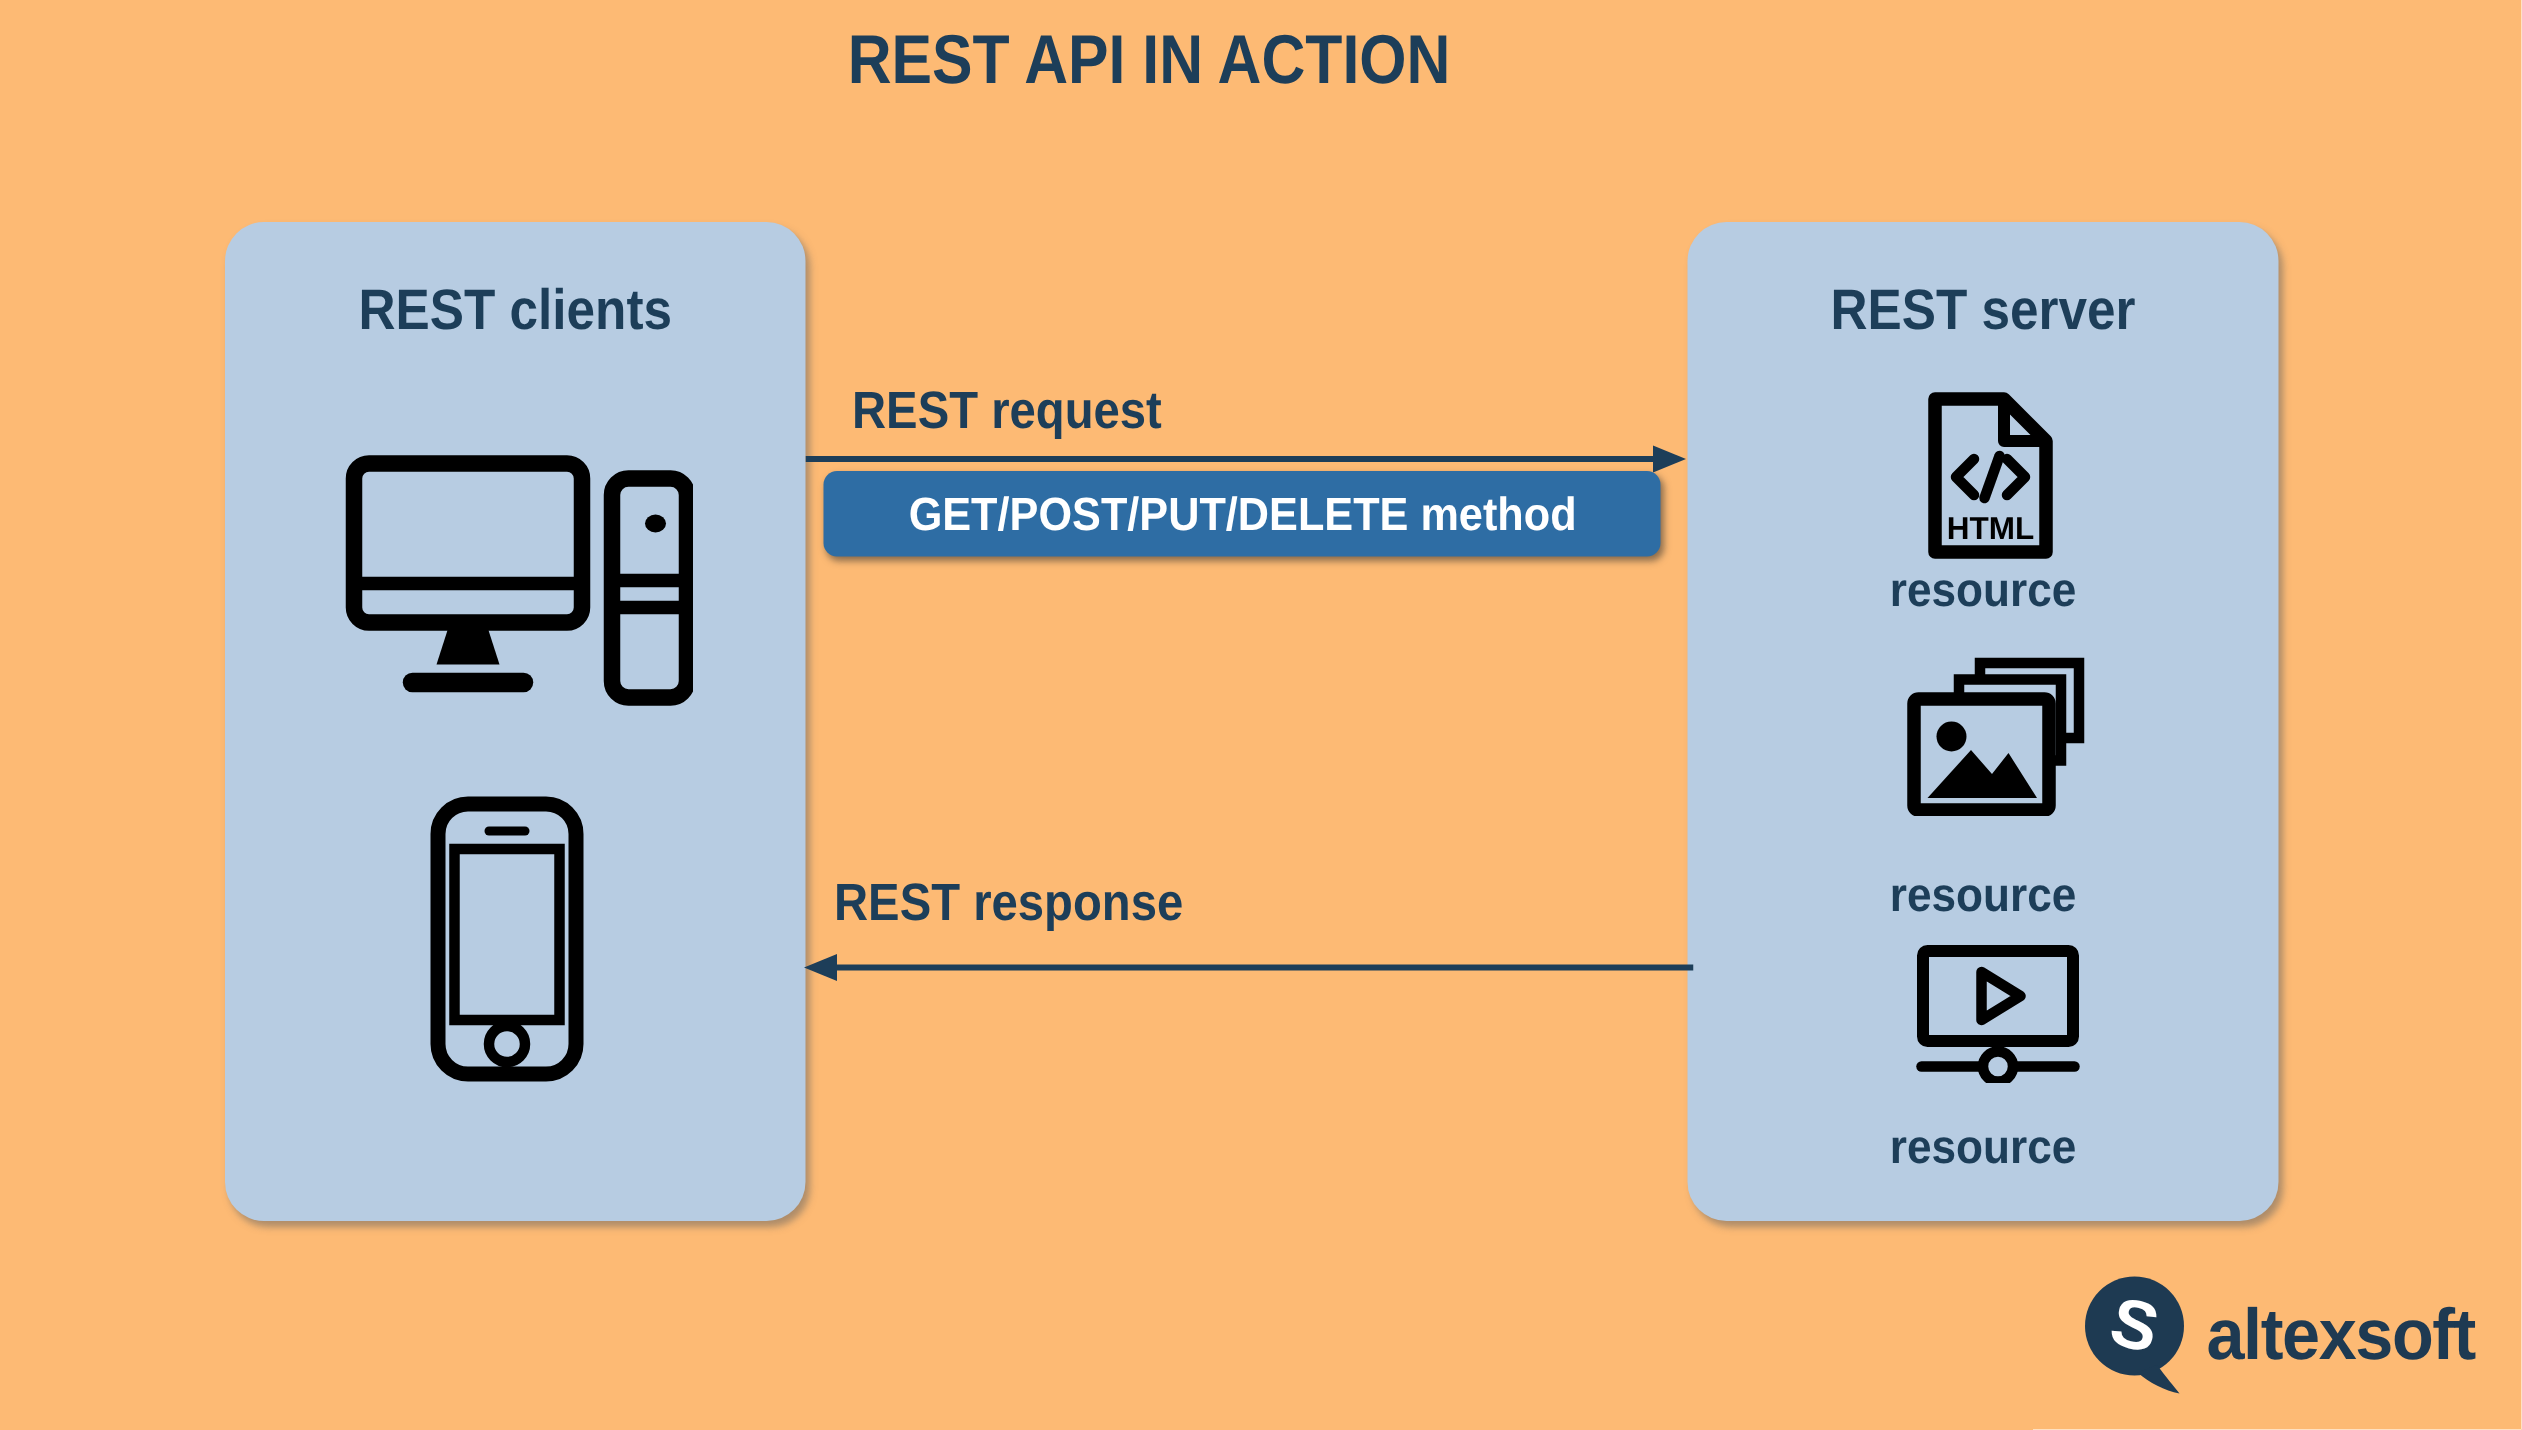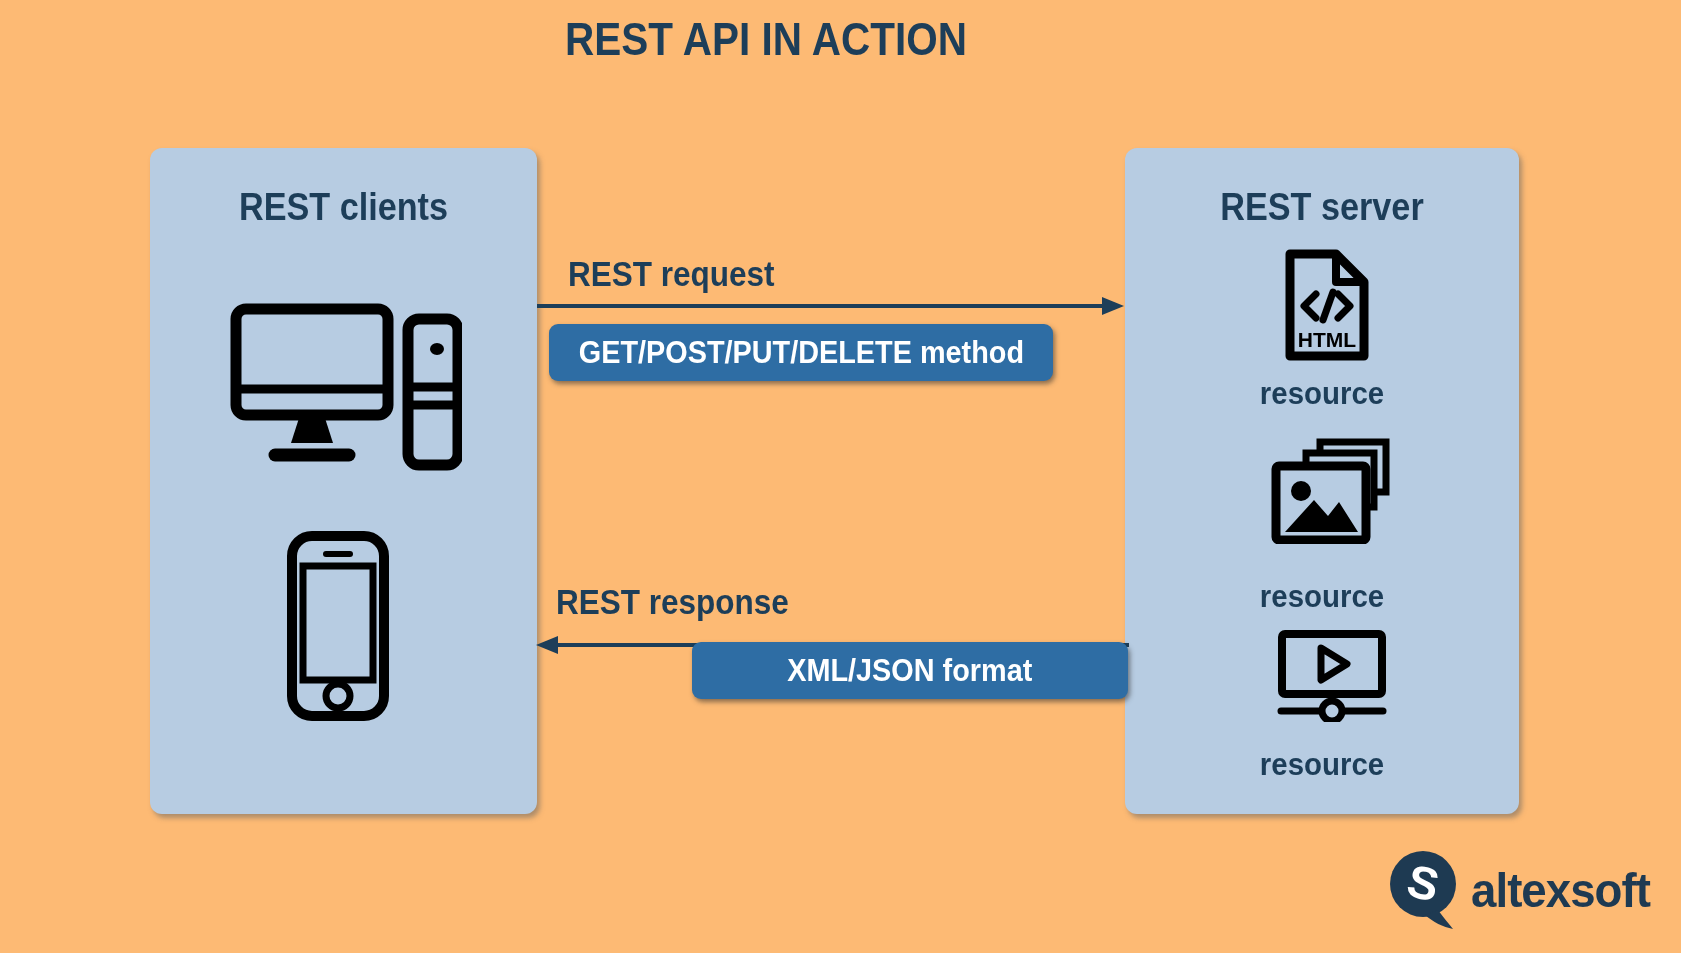--- a/index.html
+++ b/index.html
@@ -4,21 +4,21 @@
 <style>
   html,body{margin:0;padding:0;background:#fff;}
   body{font-family:"Liberation Sans", sans-serif;}
   .canvas{position:relative;width:1681px;height:953px;background:#fdba74;overflow:hidden;color:var(--navy,#1d3e59);}
 
   .title{position:absolute;left:766px;top:12px;margin:0;white-space:nowrap;
          font-size:46px;font-weight:bold;letter-spacing:0px;color:var(--navy,#1d3e59);
          transform:translateX(-50%) scaleX(.88);transform-origin:center top;}
 
   .panel{position:absolute;top:148px;height:666px;background:var(--panel-bg,#b7cce2);
-         border-radius:12px;box-shadow:3px 4px 5px rgba(95,95,95,.5);}
+         border-radius:26px;box-shadow:3px 4px 5px rgba(95,95,95,.5);}
   .panel.clients{left:150px;width:387px;}
   .panel.server{left:1125px;width:394px;}
   .panel-label{position:absolute;top:38px;left:0;right:0;text-align:center;
                font-size:38px;font-weight:bold;color:var(--navy,#1d3e59);
                transform:scaleX(.9);}
 
   .abs{position:absolute;}
   .icon svg{display:block;color:var(--icon-ink,#000);}
 
   .resource-label{position:absolute;left:0;right:0;text-align:center;
@@ -67,21 +67,21 @@
         <line x1="40" y1="24" x2="64" y2="24" stroke-width="6" stroke-linecap="round"></line>
         <rect x="17" y="36" width="70" height="114" stroke-width="7"></rect>
         <circle cx="52" cy="166" r="12" stroke-width="7"></circle>
       </svg>
     </div>
   </section>
 
   <section class="panel server">
     <div class="panel-label">REST server</div>
 
-    <div class="abs icon" style="left:157px;top:100px;">
+    <div class="abs icon" style="left:157px;top:112px;">
       <svg width="90" height="114" viewBox="0 0 90 114" stroke="currentColor" fill="none">
         <path d="M8 6 H54 L82 34 V108 H8 Z" stroke-width="9" stroke-linejoin="round"></path>
         <path d="M54 6 V34 H82" stroke-width="8" stroke-linejoin="round"></path>
         <polyline points="34,46 22,58 34,70" stroke-width="7" stroke-linecap="round" stroke-linejoin="round"></polyline>
         <line x1="41" y1="72" x2="51" y2="44" stroke-width="7" stroke-linecap="round"></line>
         <polyline points="56,46 68,58 56,70" stroke-width="7" stroke-linecap="round" stroke-linejoin="round"></polyline>
         <text x="45" y="99" text-anchor="middle" font-size="21" font-weight="bold" fill="currentColor" stroke="none">HTML</text>
       </svg>
     </div>
     <div class="resource-label" style="top:227px;">resource</div>
@@ -108,34 +108,31 @@
     <div class="resource-label" style="top:598px;">resource</div>
   </section>
 
   <div class="flow-label" style="left:568px;top:254px;">REST request</div>
 
   <svg class="arrow" style="left:537px;top:294px;" width="588" height="24" viewBox="0 0 588 24">
     <line x1="0" y1="12" x2="568" y2="12" stroke="var(--navy,#1d3e59)" stroke-width="4"></line>
     <path d="M565 3 L587 12 L565 21 Z" fill="var(--navy,#1d3e59)"></path>
   </svg>
 
-  <div class="badge" style="left:549px;top:314px;width:504px;margin-top:10px;">
+  <div class="badge" style="left:549px;top:314px;width:558px;">
     <span>GET/POST/PUT/DELETE method</span>
   </div>
 
   <div class="flow-label" style="left:556px;top:582px;">REST response</div>
 
   <svg class="arrow" style="left:535px;top:633px;" width="594" height="24" viewBox="0 0 594 24">
     <line x1="20" y1="12" x2="594" y2="12" stroke="var(--navy,#1d3e59)" stroke-width="4"></line>
     <path d="M23 3 L1 12 L23 21 Z" fill="var(--navy,#1d3e59)"></path>
   </svg>
 
-  <div class="badge" style="left:692px;top:642px;width:436px;">
-    <span>XML/JSON format</span>
-  </div>
 
   <div class="logo">
     <svg width="72" height="84" viewBox="0 0 72 84">
       <circle cx="35" cy="36" r="33" fill="var(--logo-navy,#1e3a52)"></circle>
       <path d="M50 62 C56 70 61 76 65 81 C55 79 45 74 37 67 Z" fill="var(--logo-navy,#1e3a52)"></path>
       <text x="35" y="51" text-anchor="middle" font-size="46" font-weight="bold" fill="#ffffff" transform="rotate(14 35 36)">S</text>
     </svg>
     <span class="logo-text">altexsoft</span>
   </div>
 

